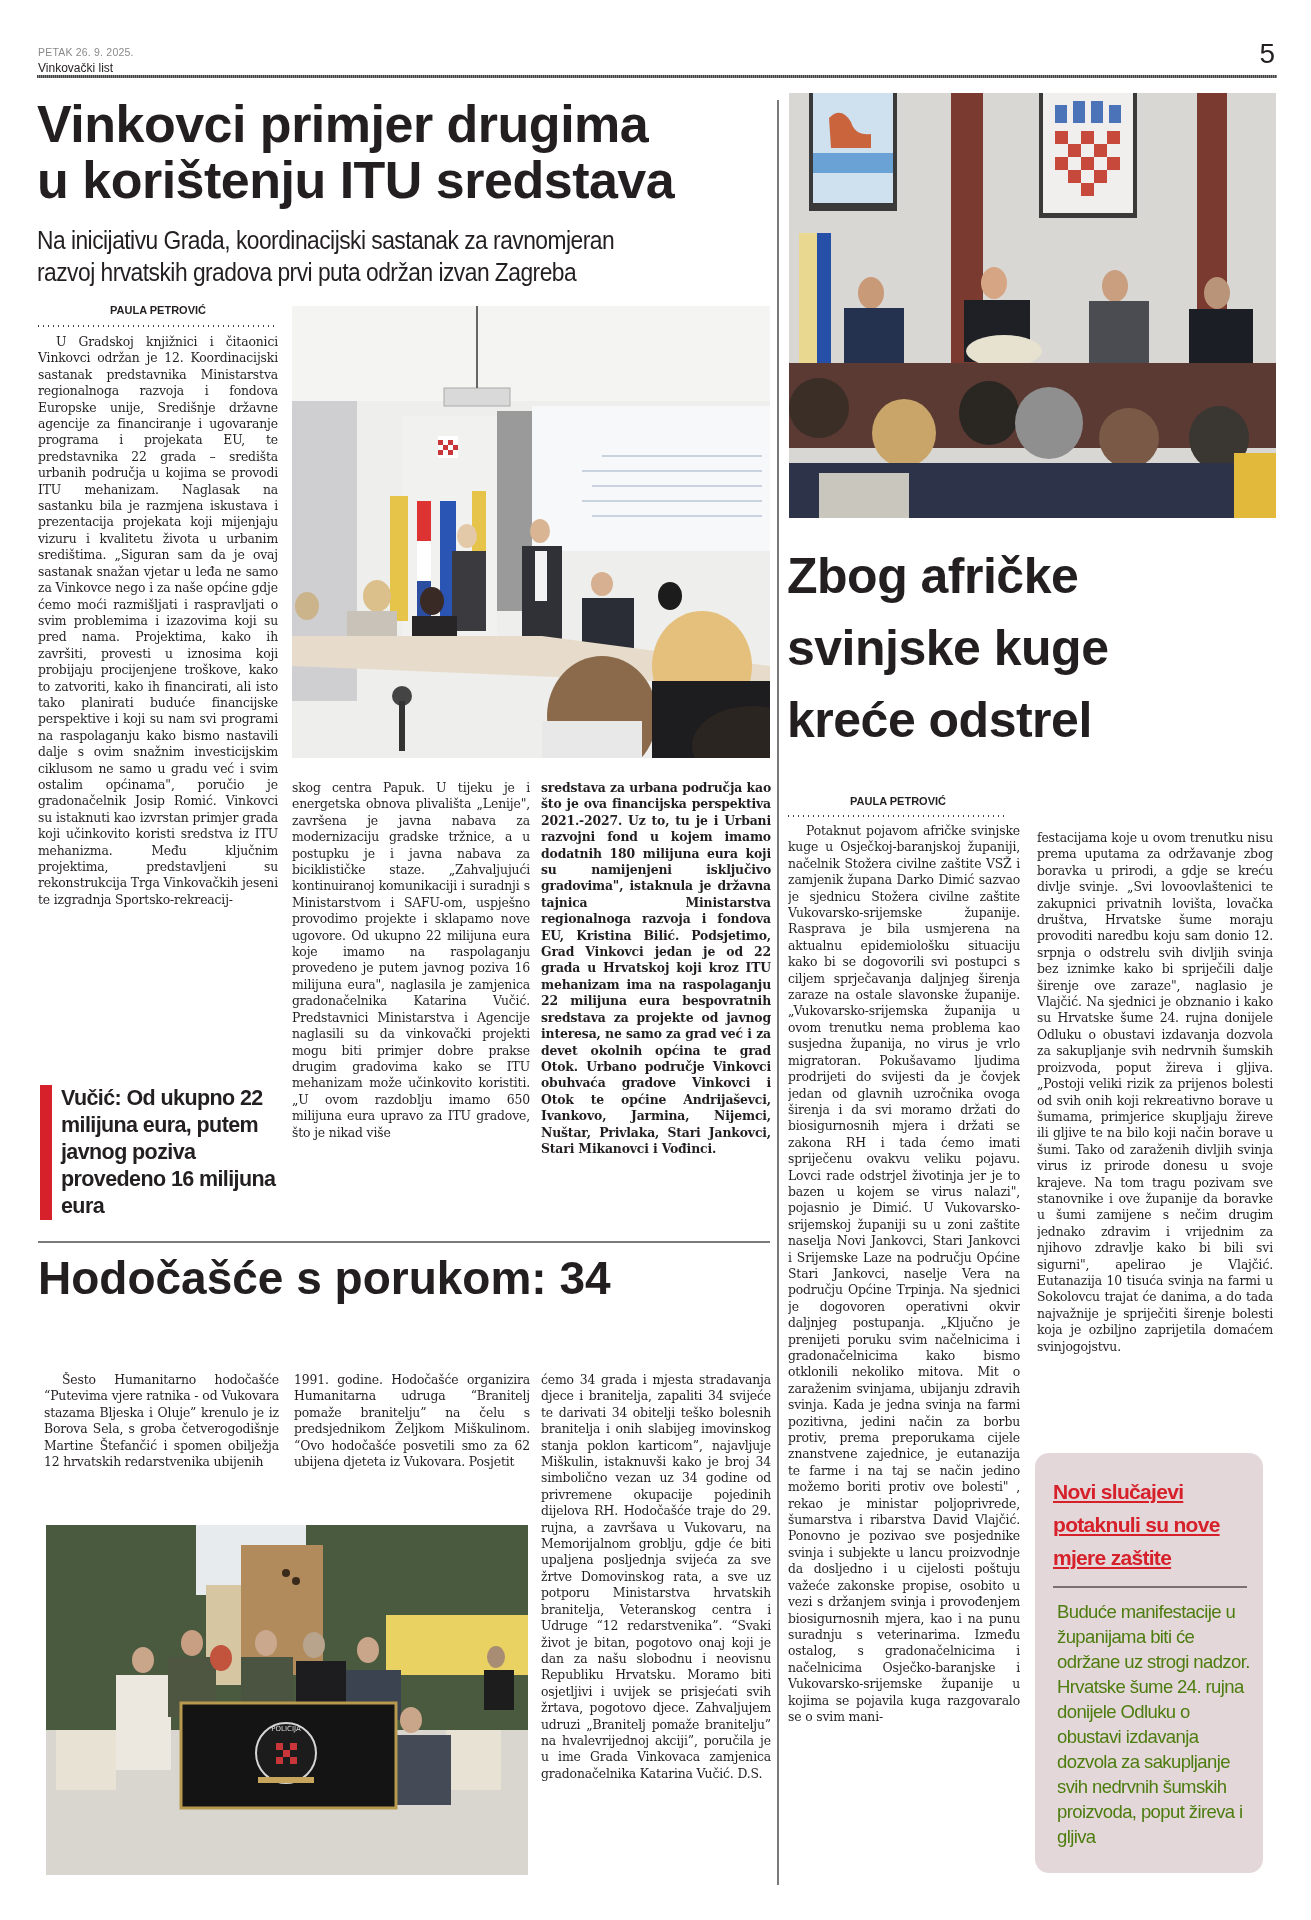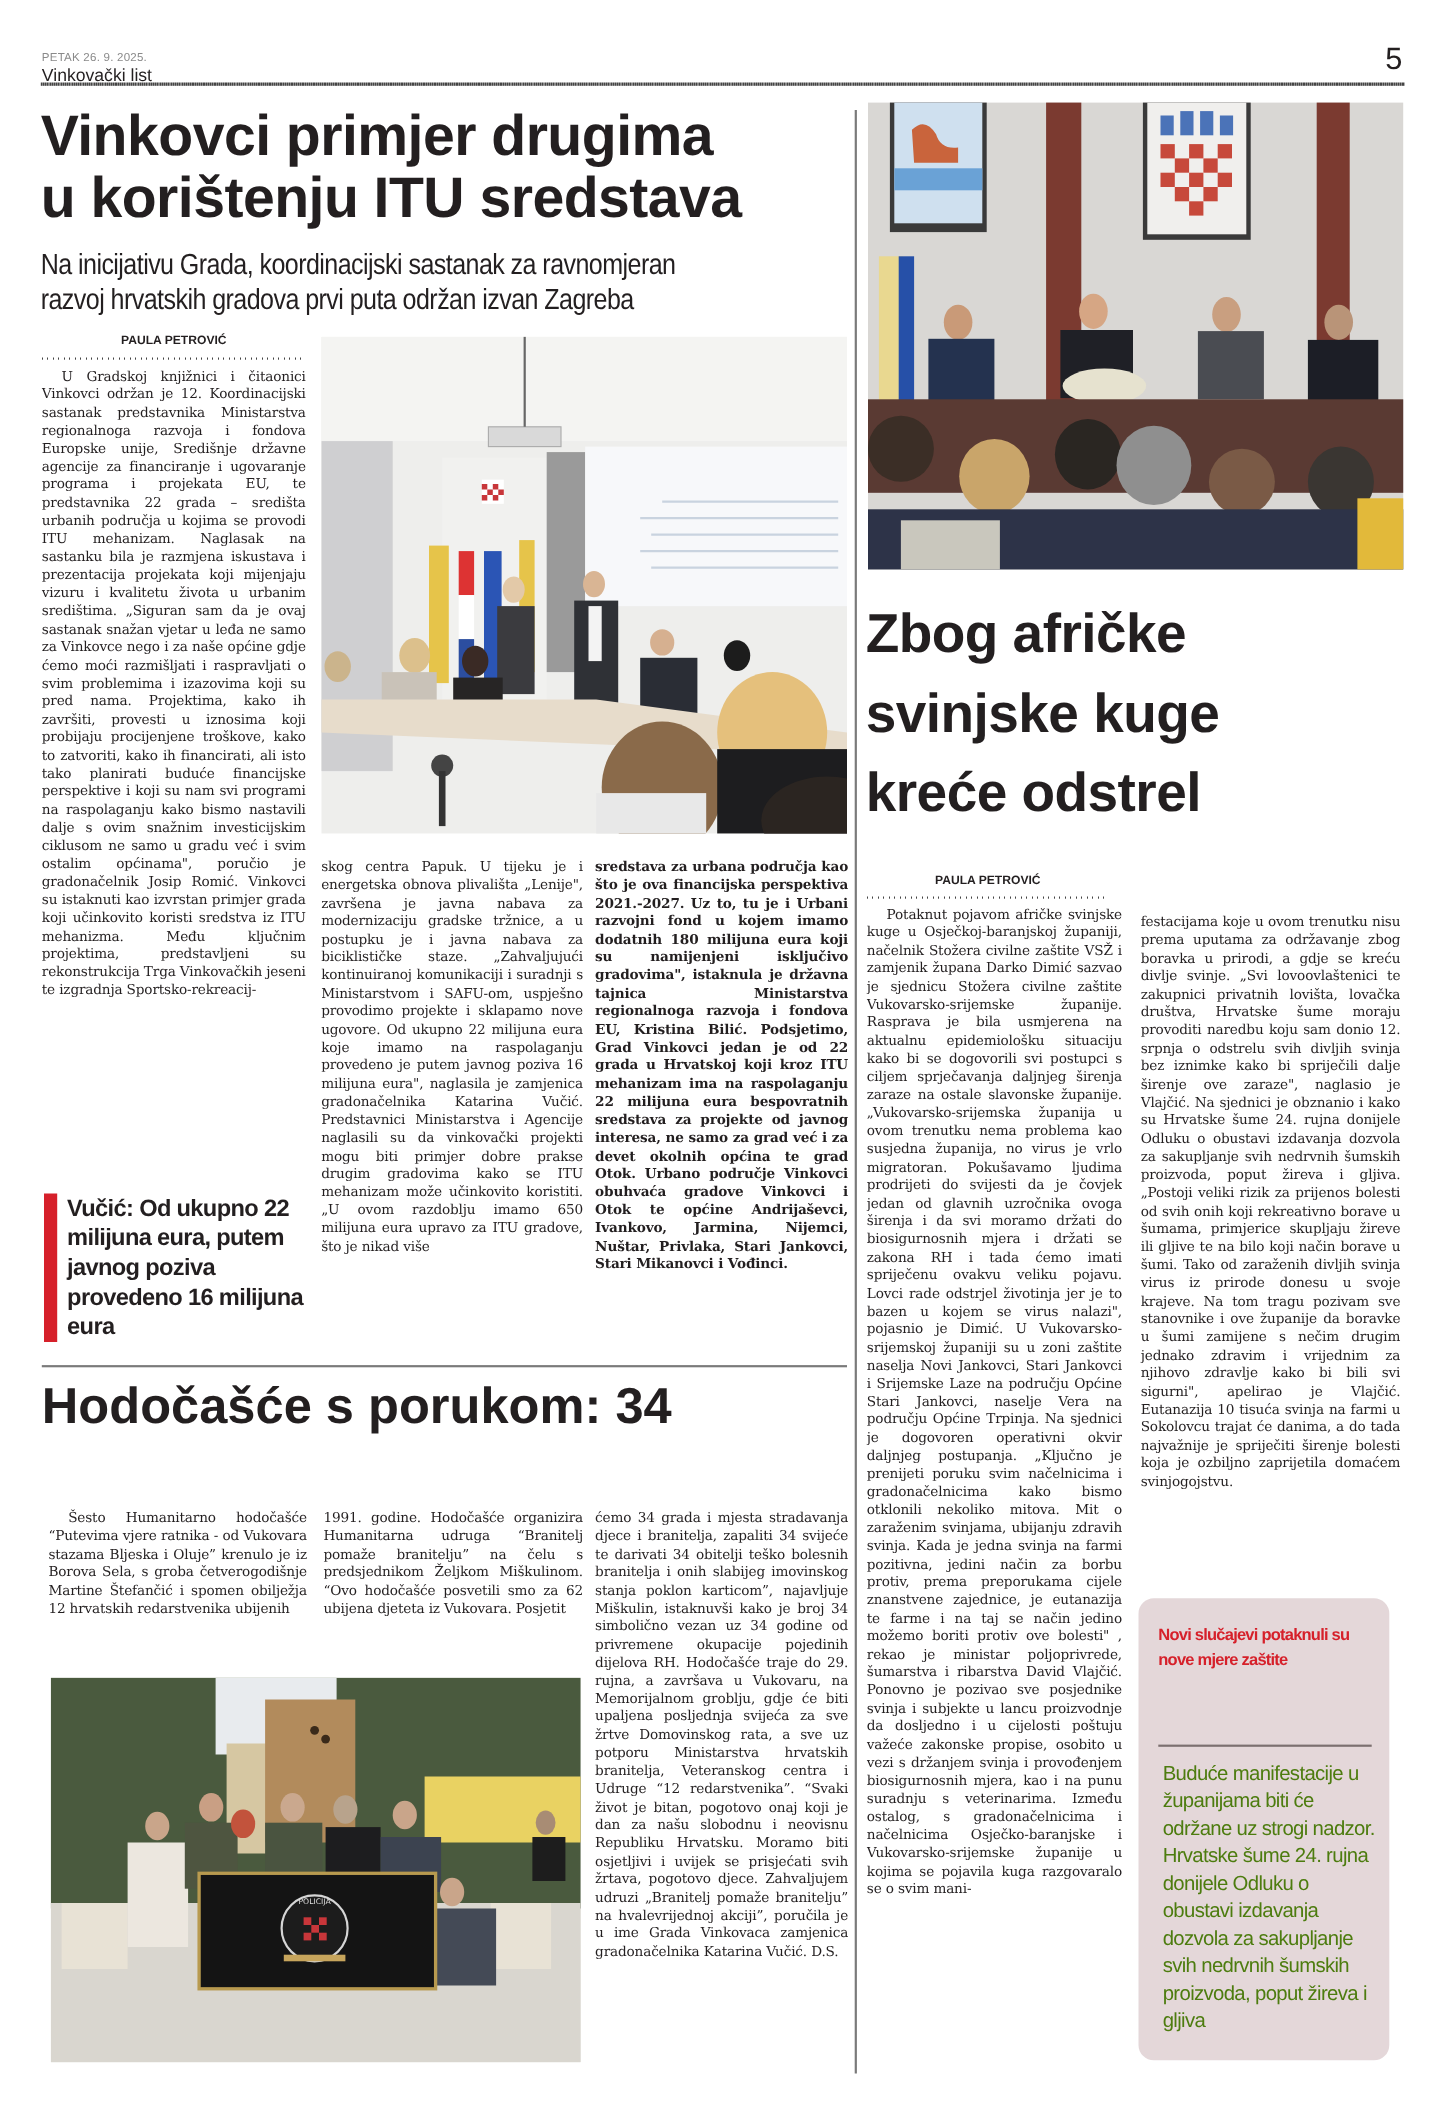--- a/index.html
+++ b/index.html
@@ -3,21 +3,21 @@
 <meta charset="utf-8">
 <style>
   html, body { margin: 0; padding: 0; background: #ffffff; }
   body { width: 1311px; height: 1920px; position: relative; overflow: hidden; color: #231f20; }
   .abs { position: absolute; }
   .sans { font-family: "Liberation Sans", "DejaVu Sans", sans-serif; }
   .serif { font-family: "DejaVu Serif", "Liberation Serif", serif; }
 
   
   .hdr-date { left: 38px; top: 46px; font-size: 10.5px; color: #8a8a8a; letter-spacing: 0.2px; }
-  .hdr-pub { left: 38px; top: 61px; font-size: 16px; color: #231f20; }
+  .hdr-pub { left: 38px; top: 61px; font-size: 12px; color: #231f20; }
   .hdr-page { right: 36px; top: 38px; font-size: 28px; font-weight: 300; color: #231f20; }
   .hdr-rule { left: 37px; top: 75px; width: 1240px; height: 3px; background: repeating-linear-gradient(90deg,#444 0 1px,#888 1px 2px); }
 
   
   .vrule { width: 2px; background: #7a7a7a; }
 
   
   .a1-title { left: 37px; top: 96px; width: 740px; font-size: 52px; line-height: 56px; font-weight: bold; letter-spacing: -0.5px; }
   .a1-sub { left: 37px; top: 224px; width: 740px; font-size: 26.5px; line-height: 32px; font-weight: normal; letter-spacing: -0.6px; transform: scaleX(0.86); transform-origin: left top; width: 860px; }
   .byline { font-size: 11px; font-weight: bold; text-align: center; }
@@ -27,21 +27,21 @@
   .body-text p { margin: 0; text-indent: 18px; }
 
   .photo { overflow: hidden; }
 
   .pullquote { border-left: 12px solid #d6202a; padding-left: 9px; font-weight: 900; font-size: 21.5px; line-height: 27px; letter-spacing: -0.6px; }
 
   
   .a2-title { font-size: 50px; line-height: 72px; font-weight: bold; letter-spacing: -0.5px; }
 
   .infobox { background: #e4d7d9; border-radius: 14px; }
-  .infobox-title { color: #d6202a; font-weight: 900; font-size: 15px; line-height: 23px; letter-spacing: -0.7px; }
+  .infobox-title { color: #d6202a; font-weight: 900; font-size: 21px; line-height: 33px; letter-spacing: -0.7px; text-decoration: underline; }
   .infobox-rule { height: 2px; background: #7c7070; }
   .infobox-text { font-size: 18.5px; line-height: 25px; color: #4d7c0f; letter-spacing: -0.6px; }
 
   
   .a3-title { font-size: 46px; line-height: 52px; font-weight: 900; letter-spacing: 0px; }
   .hrule { height: 2px; background: #7a7a7a; }
 </style>
 </head>
 <body>
 

